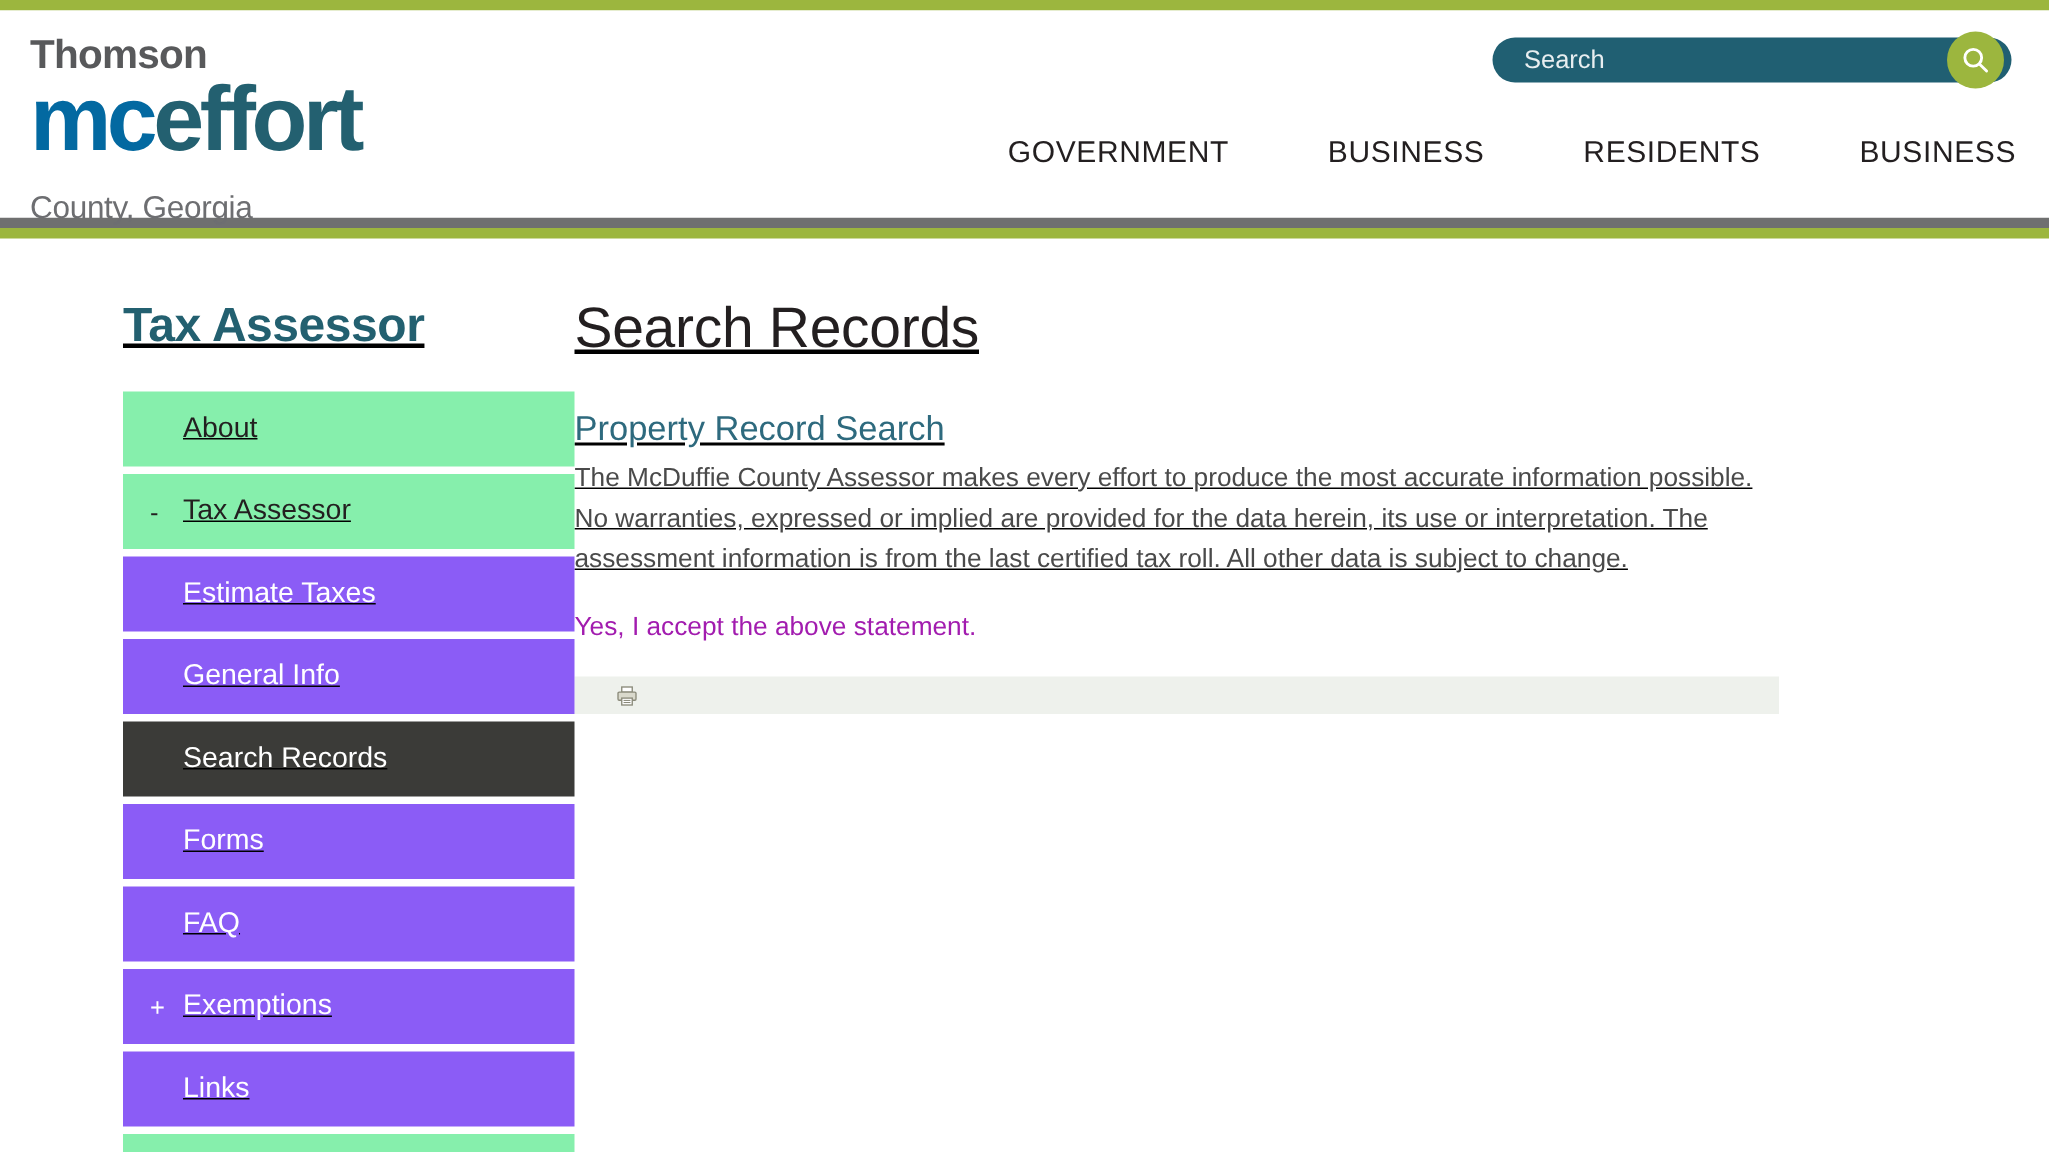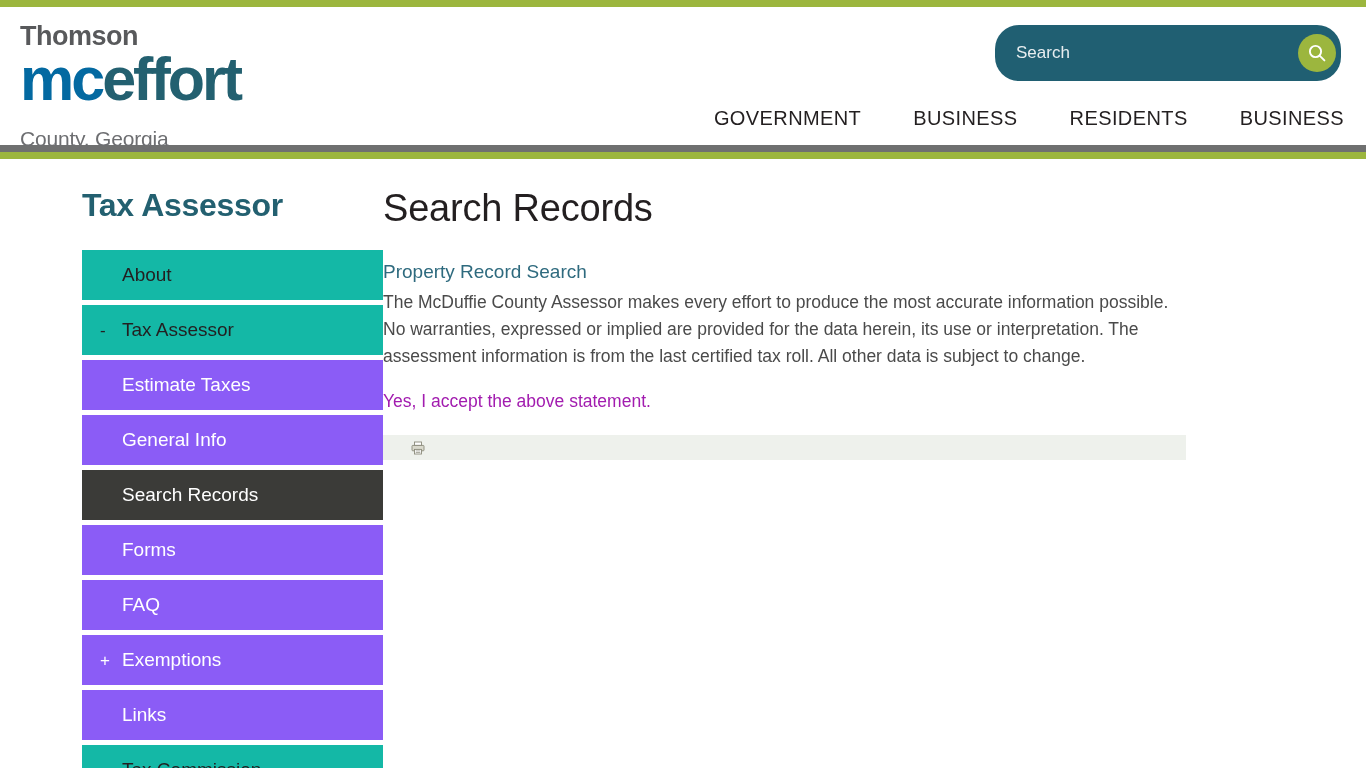--- a/index.html
+++ b/index.html
@@ -57,21 +57,21 @@
     margin-top: 19px;
     letter-spacing: -0.2px;
   }
 
   
   .search-wrap {
     position: absolute;
     left: 995px;
     top: 18px;
     width: 346px;
-    height: 56px;
+    height: 30px;
     background: #205f72;
     border-radius: 24px;
     display: flex;
     align-items: center;
   }
   .search-input {
     flex: 1;
     border: none;
     outline: none;
     background: transparent;
@@ -95,43 +95,43 @@
     flex: 0 0 auto;
   }
 
   
   .main-nav {
     position: absolute;
     right: 22px;
     top: 84px;
     display: flex;
     align-items: center;
-    gap: 0;
-    margin-top: 16px;
+    gap: 14px;
   }
   .nav-item {
     color: #231f20;
     font-size: 20px;
     letter-spacing: 0.4px;
     text-decoration: none;
     padding: 0 26px;
     cursor: pointer;
     white-space: nowrap;
   }
   .nav-item:last-child { padding-right: 0; }
 
   
   .band-gray { height: 7px; background: #6f7070; }
   .band-green { height: 7px; background: #9cb63e; }
 
   
   .page {
     display: flex;
-    padding-top: 28px;
+    padding-top: 39px;
     height: calc(768px - 7px - 138px - 14px);
+    text-decoration: underline;
   }
 
   
   .sidebar {
     width: 383px;
     flex: 0 0 383px;
     padding-left: 82px;
   }
   .sidebar-title {
     font-size: 32px;
@@ -145,21 +145,21 @@
     position: relative;
     height: 50px;
     margin-bottom: 5px;
     display: flex;
     align-items: center;
     padding-left: 40px;
     font-size: 19px;
     cursor: pointer;
     width: 301px;
   }
-  .side-item.green { background: #14b8a6; color: #231f20; }
+  .side-item.green { background: #86efac; color: #231f20; }
   .side-item.gray  { background: #8b5cf6; color: #ffffff; }
   .side-item.active{ background: #3b3b38; color: #ffffff; }
   .side-item .toggle {
     position: absolute;
     left: 18px;
     font-size: 17px;
     line-height: 1;
   }
   .side-item.green .toggle { color: #231f20; }
 
@@ -169,21 +169,21 @@
     padding-right: 120px;
   }
   .content-title {
     font-size: 38px;
     color: #231f20;
     font-weight: normal;
     letter-spacing: -0.2px;
     margin-bottom: 25px;
   }
   .content-subtitle {
-    font-size: 19px;
+    font-size: 23px;
     color: #2e6a7e;
     font-weight: normal;
     margin-bottom: 6px;
     margin-top: 31px;
   }
   .content-body {
     font-size: 17.5px;
     color: #4a4a4a;
     line-height: 1.53;
     max-width: 805px;

